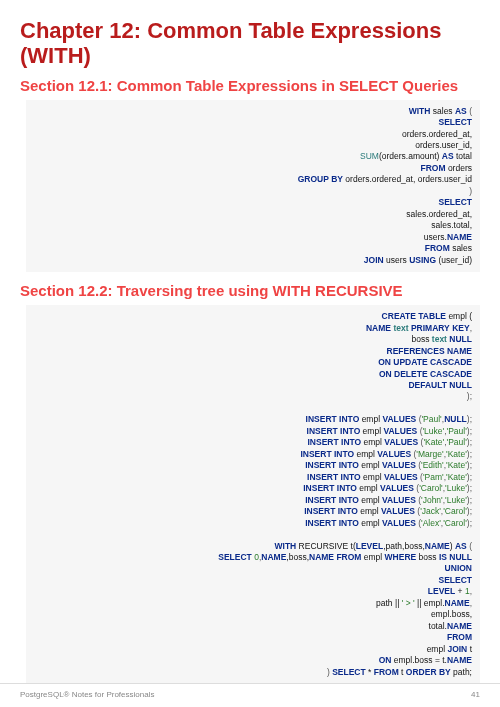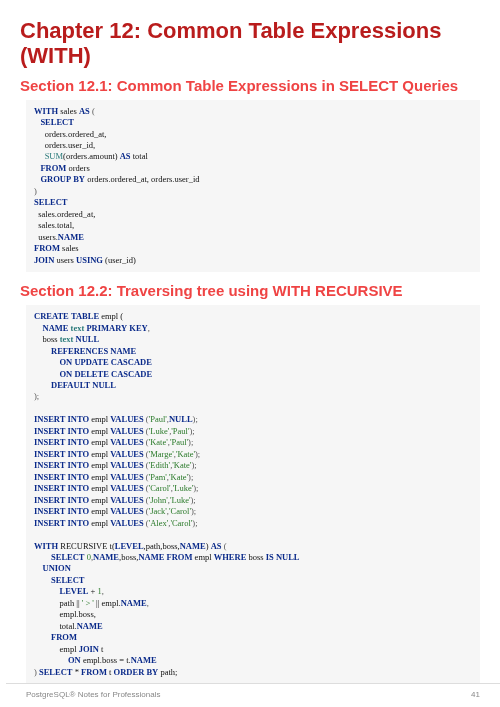--- a/index.html
+++ b/index.html
@@ -30,37 +30,38 @@
   }
   p.body {
     font-size: 9px;
     margin: 4px 0 8px 0;
     color: #222;
   }
   pre.code {
     background: #f6f6f6;
     padding: 6px 8px;
     margin: 0 0 10px 6px;
-    font-family: Liberation Serif, serif;
+    font-family: Liberation Sans, sans-serif;
     font-size: 8.5px;
     line-height: 1.35;
     white-space: pre;
     overflow: hidden;
     color: #111;
+    text-align: right;
   }
   pre.code .kw  { color: #0a2a8a; font-weight: 700; }   
   pre.code .ty  { color: #2a7a7a; font-weight: 700; }   
   pre.code .fn  { color: #2a7a7a; }                     
   pre.code .str { color: #2a7a2a; }                     
   pre.code .num { color: #2a7a2a; }                        
   pre.code .pn  { color: #555; }                        
 
   .footer {
     position: absolute;
-    left: 6px; right: 0; bottom: 0;
+    left: 0; right: 0; bottom: 0;
     border-top: 1px solid #ddd;
     padding: 6px 20px 8px 20px;
     display: flex;
     justify-content: space-between;
     font-size: 8px;
     color: #888;
   }
 </style>
 </head>
 <body>

